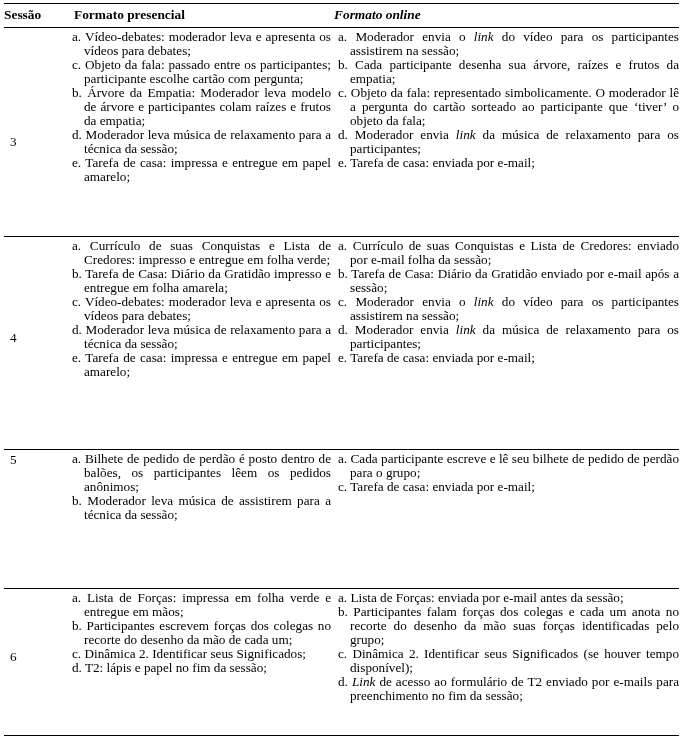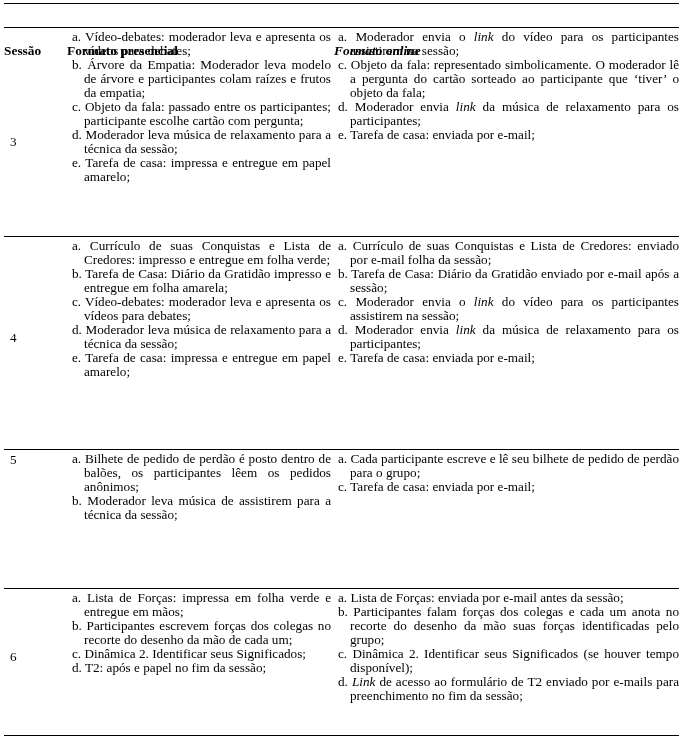--- a/index.html
+++ b/index.html
@@ -1,56 +1,57 @@
 <!DOCTYPE html>
 <html><head>
 <meta charset="utf-8">
 <style>
   html, body { margin: 0; padding: 0; background: #ffffff; }
   body { width: 683px; height: 739px; overflow: hidden; position: relative;
          font-family: "Liberation Serif", "DejaVu Serif", serif; color: #000; font-size: 13.2px; }
   .tbl { position: absolute; left: 4px; top: 3px; width: 675px; }
   .rule { position: absolute; left: 0; width: 675px; height: 0; border-top: 1.5px solid #000; }
-  .hdr { position: absolute; top: 0; height: 23px; font-weight: bold; line-height: 23px; font-size: 13.4px; margin-top: 36px; }
+  .hdr { position: absolute; top: 0; height: 23px; font-weight: bold; line-height: 23px; font-size: 13.4px; }
   .row { position: absolute; left: 0; width: 675px; }
   .sess { position: absolute; left: 0; width: 62px; text-align: left; padding-left: 6px; box-sizing: border-box; }
   .col-p { position: absolute; left: 63px; width: 264px; }
   .col-o { position: absolute; left: 328px; width: 347px; }
   ul.items { list-style: none; margin: 0; padding: 0; }
   ul.items li { text-align: justify; text-align-last: left; line-height: 14px;
                 padding-left: 18px; text-indent: -12px; margin: 0; }
   .col-p ul.items li { padding-left: 17px; }
   em { font-style: italic; }
 </style>
 </head>
 <body>
 
 <div class="tbl">
   <div class="rule" style="top:0px;"></div>
 
   <div class="hdr" style="left:0;">Sessão</div>
-  <div class="hdr" style="left:63px;text-align:center;">Formato presencial</div>
+  <div class="hdr" style="left:70px;text-align:center;">Formato presencial</div>
   <div class="hdr" style="left:330px;font-style:italic;">Formato online</div>
 
   <div class="rule" style="top:24px;"></div>
 
   <div class="row" style="top:27px; height:206px;">
     <div class="sess" style="top:104px;">3</div>
     <div class="col-p">
       <ul class="items">
           <li>a. Vídeo-debates: moderador leva e apresenta os vídeos para debates;</li>
+          <li>c. Objeto da fala: passado entre os participantes; participante escolhe cartão com pergunta;</li>
           <li>b. Árvore da Empatia: Moderador leva modelo de árvore e participantes colam raízes e frutos da empatia;</li>
-          <li>c. Objeto da fala: passado entre os participantes; participante escolhe cartão com pergunta;</li>
           <li>d. Moderador leva música de relaxamento para a técnica da sessão;</li>
           <li>e. Tarefa de casa: impressa e entregue em papel amarelo;</li>
         </ul>
     </div>
     <div class="col-o">
       <ul class="items">
           <li>a. Moderador envia o <em>link</em> do vídeo para os participantes assistirem na sessão;</li>
+          <li>b. Cada participante desenha sua árvore, raízes e frutos da empatia;</li>
           <li>c. Objeto da fala:  representado simbolicamente. O moderador lê a pergunta do cartão sorteado ao participante que ‘tiver’ o objeto da fala;</li>
           <li>d. Moderador envia <em>link</em> da música de relaxamento para os participantes;</li>
           <li>e. Tarefa de casa: enviada por e-mail;</li>
         </ul>
     </div>
   </div>
 
   <div class="rule" style="top:233px;"></div>
 
   <div class="row" style="top:236px; height:210px;">
@@ -95,21 +96,21 @@
 
   <div class="rule" style="top:585px;"></div>
 
   <div class="row" style="top:588px; height:144px;">
     <div class="sess" style="top:58px;">6</div>
     <div class="col-p">
       <ul class="items">
           <li>a. Lista de Forças: impressa em folha verde e entregue em mãos;</li>
           <li>b. Participantes escrevem forças dos colegas no recorte do desenho da mão de cada um;</li>
           <li>c. Dinâmica 2. Identificar seus Significados;</li>
-          <li>d. T2: após e papel no fim da sessão;</li>
+          <li>d. T2: lápis e papel no fim da sessão;</li>
         </ul>
     </div>
     <div class="col-o">
       <ul class="items">
           <li>a. Lista de Forças: enviada por e-mail antes da sessão;</li>
           <li>b. Participantes falam forças dos colegas e cada um anota no recorte do desenho da mão suas forças identificadas pelo grupo;</li>
           <li>c. Dinâmica 2. Identificar seus Significados (se houver tempo disponível);</li>
           <li>d. <em>Link</em> de acesso ao formulário de T2 enviado por e-mails para preenchimento no fim da sessão;</li>
         </ul>
     </div>

